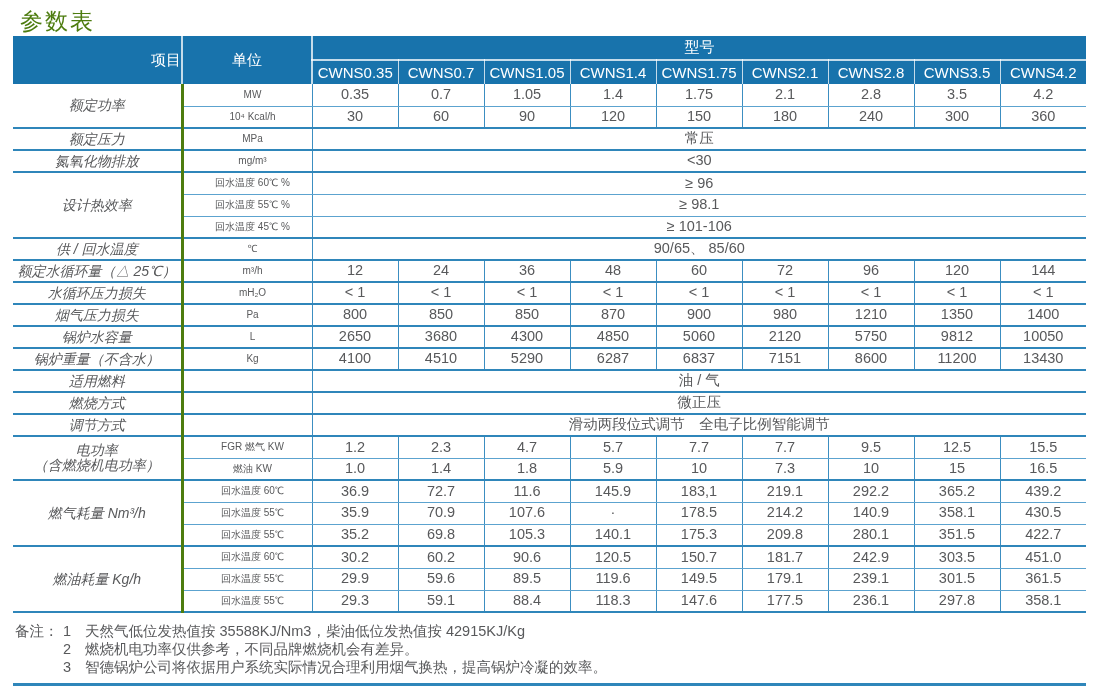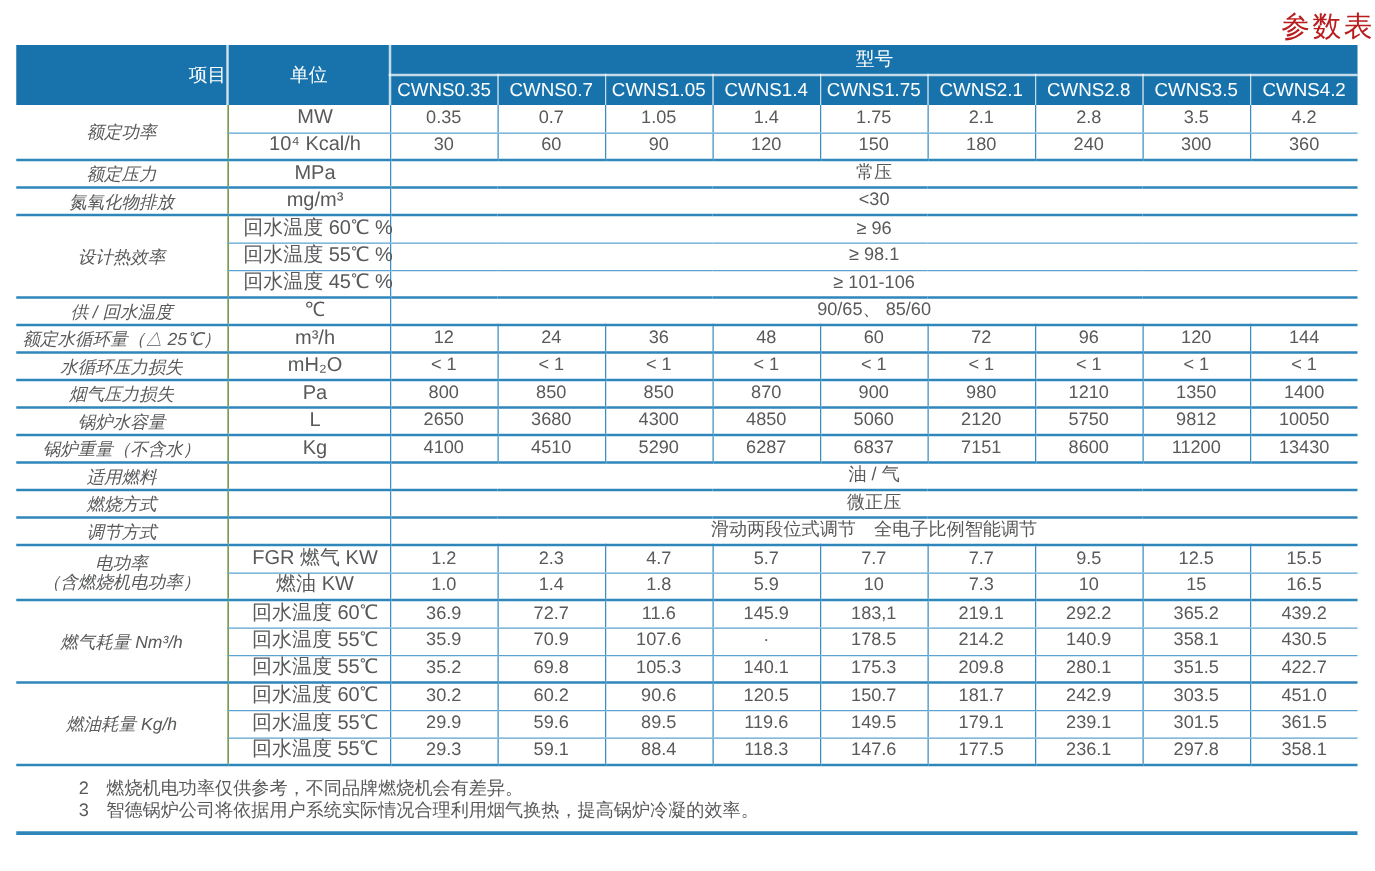--- a/index.html
+++ b/index.html
@@ -5,22 +5,22 @@
   * { box-sizing: border-box; }
   html, body { margin: 0; padding: 0; }
   body {
     width: 1100px;
     height: 697px;
     background: #ffffff;
     font-family: "Liberation Sans", sans-serif;
     overflow: hidden;
   }
   .page-title {
-    text-align: right;
-    color: #b91c1c;
+    text-align: left;
+    color: #4d7c0f;
     font-size: 23px;
     letter-spacing: 2px;
     padding-top: 7px;
     height: 34px;
     line-height: 28px;
     padding-left: 20px;
   }
   table.spec-table {
     border-collapse: collapse;
     table-layout: fixed;
@@ -58,21 +58,21 @@
     line-height: 1.05;
   }
   tbody tr.group-end td { border-bottom: 2px solid #2f86ba; }
   tbody tr:last-child td { border-bottom: 2px solid #2f86ba; }
   td.item-cell {
     border-bottom: 2px solid #2f86ba;
     font-size: 14px;
     padding: 0 1px;
     font-style: italic;
   }
-  td.unit-cell { border-left: 1px solid #4d7c0f; font-size: 16px; padding-left: 12px; }
+  td.unit-cell { border-left: 3px solid #4d7c0f; font-size: 10px; padding-left: 12px; }
   td.value-cell { border-left: 1px solid #3c8ec1; }
 
   .notes {
     margin: 9px 13px 0 15px;
     color: #58595b;
     font-size: 14.5px;
     line-height: 18px;
   }
   .note-line { display: flex; }
   .note-label { width: 48px; flex: 0 0 48px; }
@@ -359,20 +359,25 @@
         <td class="value-cell">177.5</td>
         <td class="value-cell">236.1</td>
         <td class="value-cell">297.8</td>
         <td class="value-cell">358.1</td>
       </tr>
     </tbody>
 </table>
 
 <div class="notes">
 
+<div class="note-line">
+      <span class="note-label">备注：</span>
+      <span class="note-num">1</span>
+      <span class="note-text">天然气低位发热值按 35588KJ/Nm3，柴油低位发热值按 42915KJ/Kg</span>
+    </div>
     <div class="note-line">
       <span class="note-label"></span>
       <span class="note-num">2</span>
       <span class="note-text">燃烧机电功率仅供参考，不同品牌燃烧机会有差异。</span>
     </div>
     <div class="note-line">
       <span class="note-label"></span>
       <span class="note-num">3</span>
       <span class="note-text">智德锅炉公司将依据用户系统实际情况合理利用烟气换热，提高锅炉冷凝的效率。</span>
     </div>

